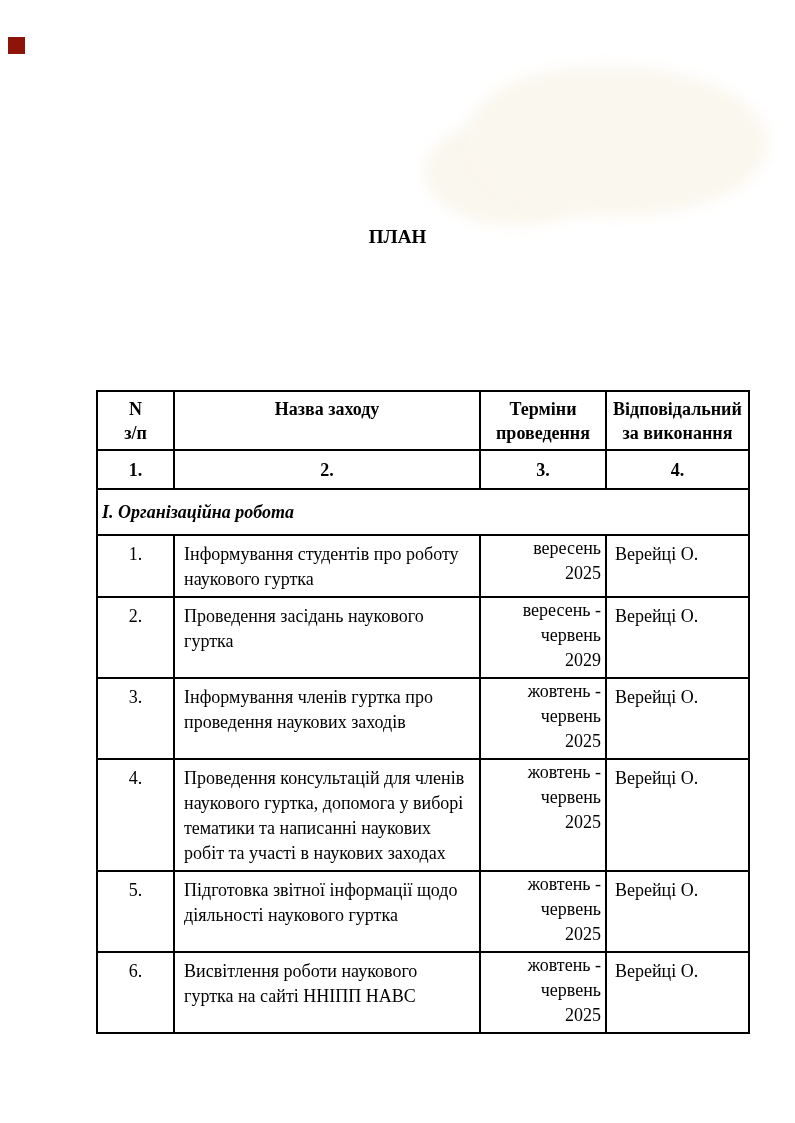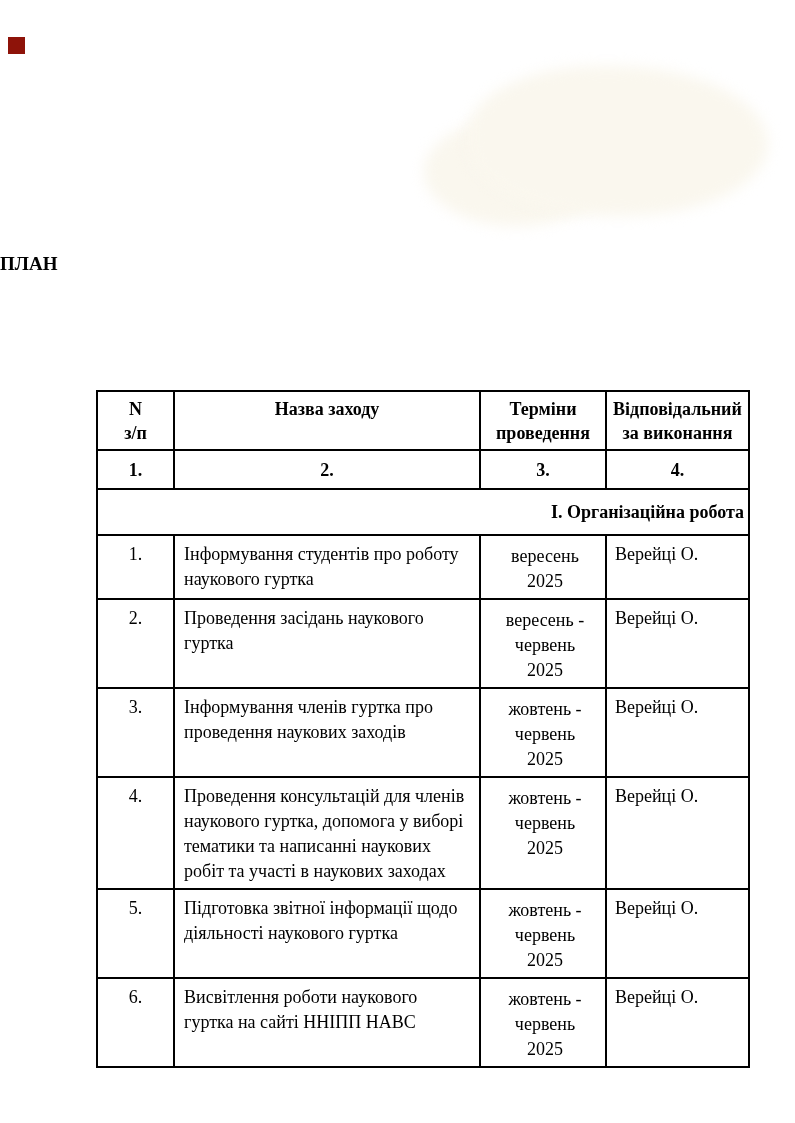--- a/index.html
+++ b/index.html
@@ -11,22 +11,22 @@
   .page{position:absolute;inset:0;}
 
   
   .corner-mark{position:absolute;left:8px;top:37px;width:17px;height:17px;}
   .stain-lobe{position:absolute;filter:blur(7px);}
   .stain-a{left:468px;top:66px;width:300px;height:150px;border-radius:46% 54% 50% 50%;}
   .stain-b{left:424px;top:118px;width:185px;height:108px;border-radius:50%;}
 
   
   .title-block{
-    position:absolute;left:0;top:248px;width:795px;
-    text-align:left;font-size:19px;line-height:32px;
+    position:absolute;left:0;top:221px;width:795px;
+    text-align:center;font-size:19px;line-height:32px;
   }
   .title-heading{font-weight:bold;}
 
   
   table.plan{
     position:absolute;left:96px;top:390px;width:652px;
     border-collapse:collapse;table-layout:fixed;
     font-size:18px;
   }
   table.plan col.c1{width:77px;}
@@ -39,32 +39,32 @@
   }
   table.plan th{
     font-weight:bold;text-align:center;vertical-align:top;
     line-height:24px;padding:5px 3px 4px 3px;white-space:pre-line;
   }
   tr.r-head{height:57px;}
   tr.r-nums{height:39px;}
   tr.r-nums th{padding-top:7px;}
   tr.r-section{height:35px;}
   tr.r-section td{
-    font-weight:bold;text-align:right;vertical-align:middle;
-    line-height:24px;padding:10px 4px;
+    font-weight:bold;text-align:left;vertical-align:middle;
+    line-height:24px;padding:10px 4px;font-style:italic;
   }
   td.num{
     text-align:center;vertical-align:top;padding:6px 2px 0 2px;line-height:25px;
   }
   td.activity{
     vertical-align:top;text-align:left;padding:6px 14px 4px 9px;
     line-height:25px;white-space:pre-line;
   }
   td.term{
-    vertical-align:top;text-align:center;padding:8px 4px 4px 8px;
+    vertical-align:top;text-align:right;padding:0 4px 4px 8px;
     line-height:25px;white-space:pre-line;
   }
   td.resp{
     vertical-align:top;text-align:left;padding:6px 16px 4px 8px;line-height:25px;
   }
   tr.rh58{height:58px;}
   tr.rh80{height:80px;}
   tr.rh103{height:103px;}
   tr.rh77{height:77px;}
 </style>
@@ -117,21 +117,21 @@
         <td class="term">вересень
 2025</td>
         <td class="resp">Верейці О.</td>
       </tr>
       <tr class="rh80">
         <td class="num">2.</td>
         <td class="activity">Проведення засідань наукового
 гуртка</td>
         <td class="term">вересень -
 червень
-2025</td>
+2029</td>
         <td class="resp">Верейці О.</td>
       </tr>
       <tr class="rh80">
         <td class="num">3.</td>
         <td class="activity">Інформування членів гуртка про
 проведення наукових заходів</td>
         <td class="term">жовтень -
 червень
 2025</td>
         <td class="resp">Верейці О.</td>

